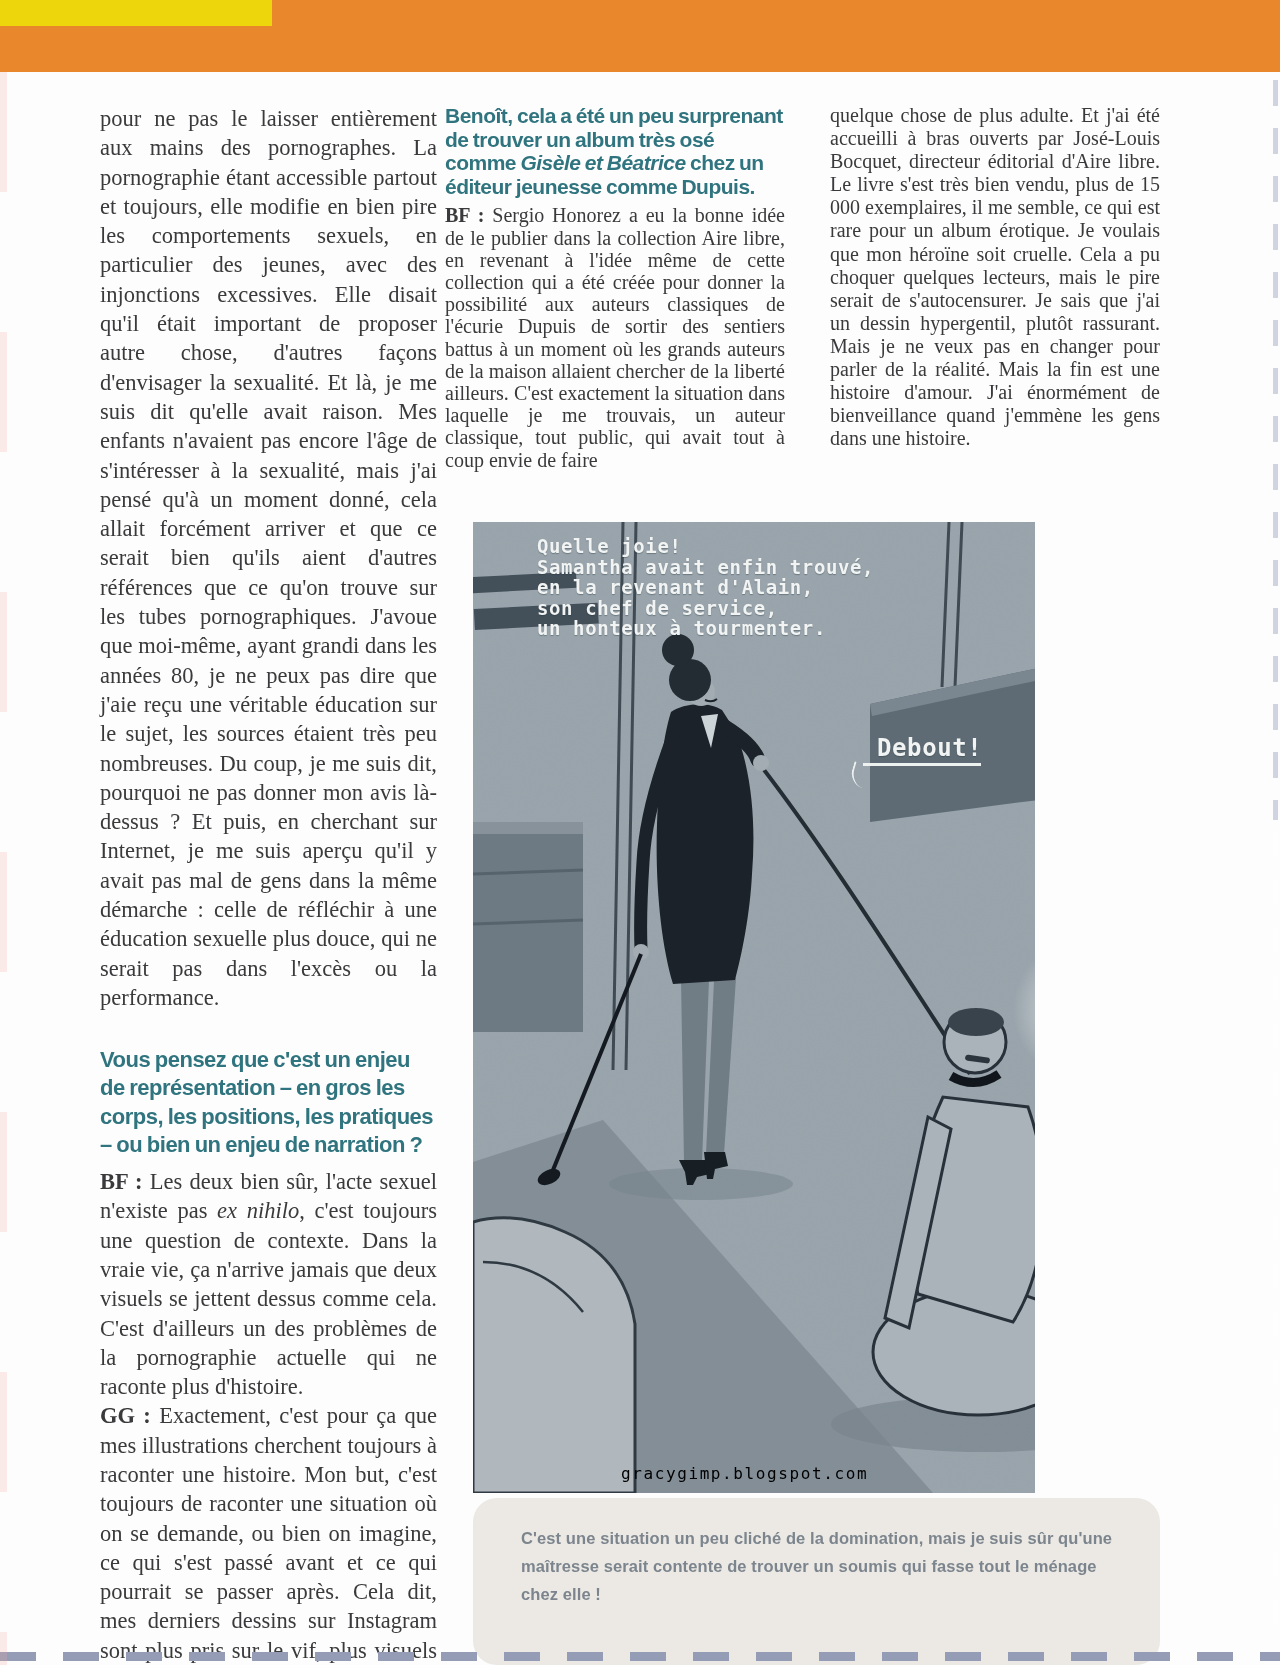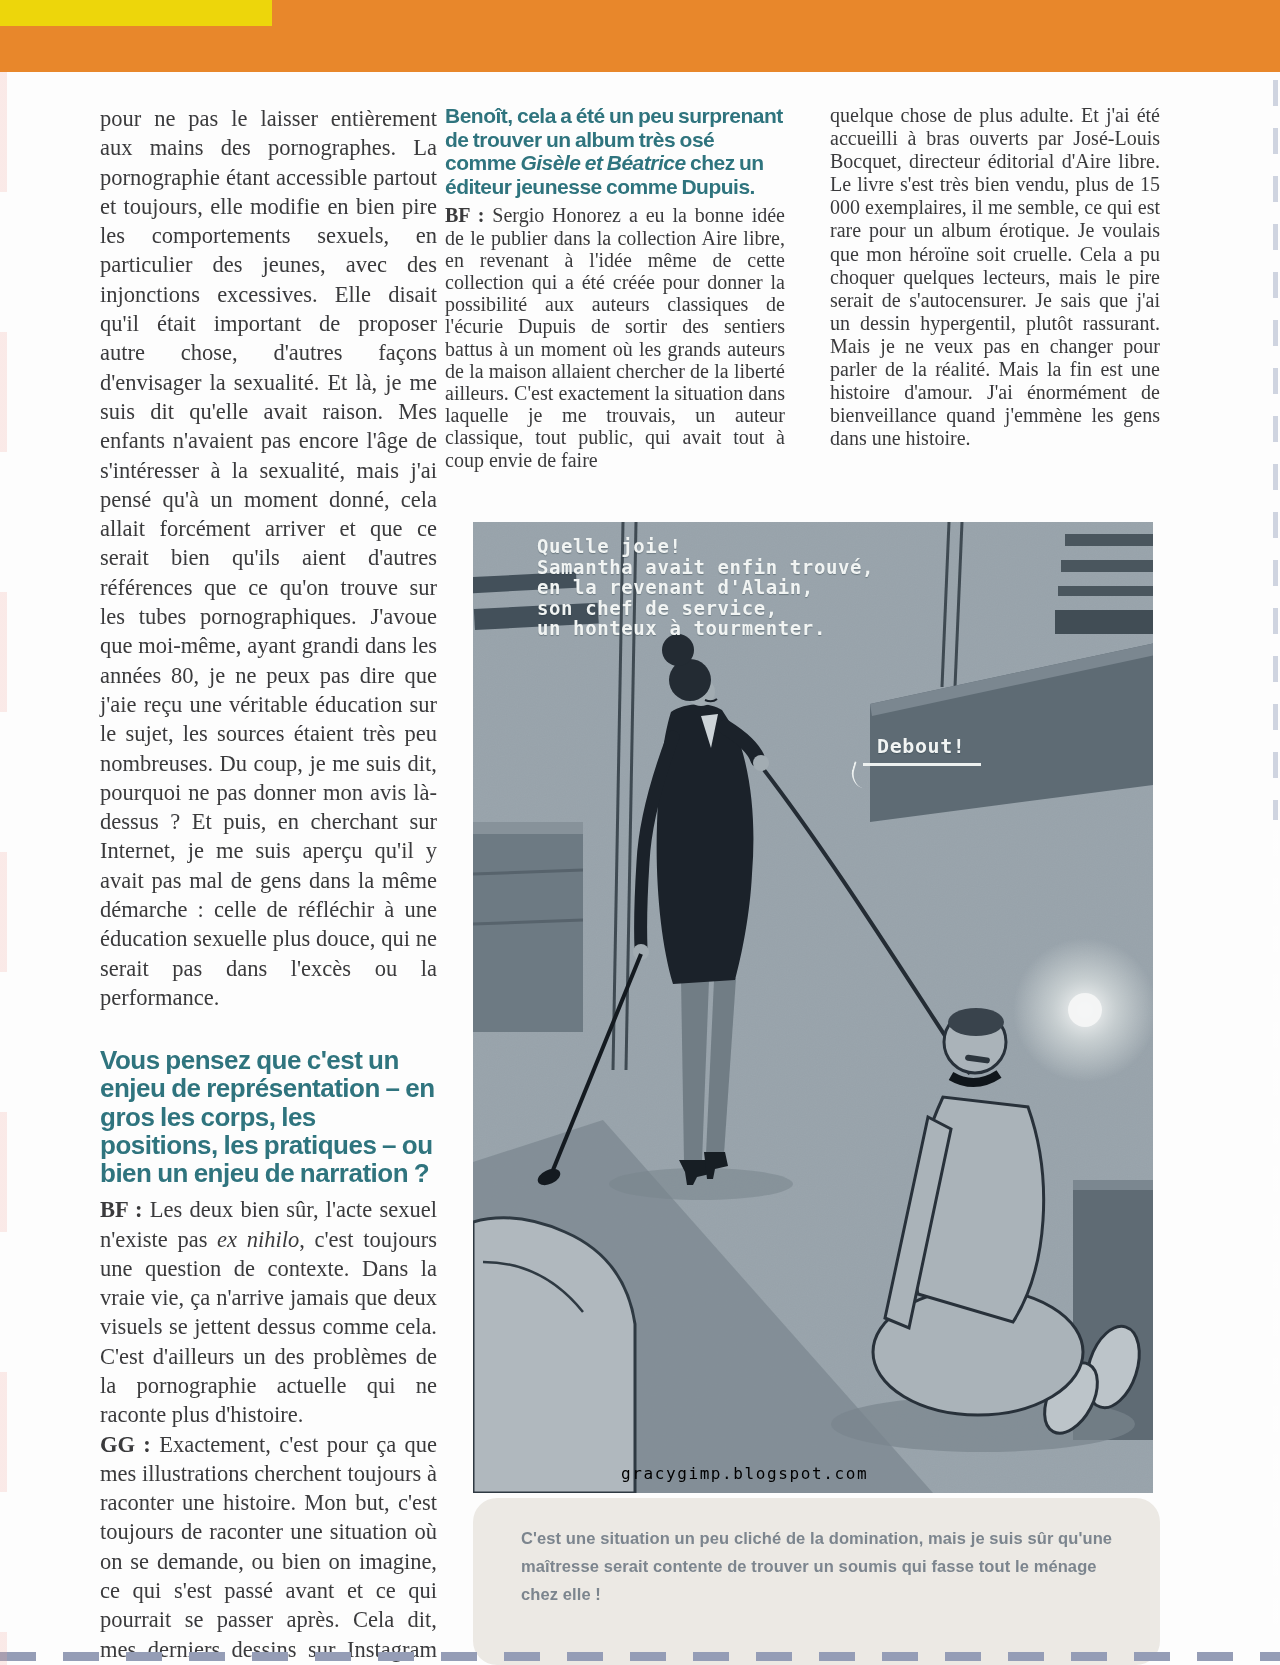--- a/index.html
+++ b/index.html
@@ -15,31 +15,31 @@
   .yellow-block{position:absolute;left:0;top:0;width:272px;height:26px;background:var(--yellow-block);}
   
   .col{position:absolute;top:104px;text-align:justify;color:var(--body-text);hyphens:none;}
   .col1{left:100px;width:337px;font-size:22.5px;line-height:29.3px;}
   .col2{left:445px;width:340px;font-size:20px;line-height:22.2px;}
   .col3{left:830px;width:330px;font-size:20px;line-height:23.1px;}
   .col p{margin:0;}
   .speaker{font-weight:700;}
   .q-heading{font-family:"Liberation Sans",sans-serif;font-weight:700;color:var(--heading-teal);
              text-align:left;letter-spacing:-0.5px;word-spacing:-1px;}
-  .col1 .q-heading{font-size:26px;line-height:28.2px;margin:34px 0 8px 0;}
+  .col1 .q-heading{font-size:22px;line-height:28.2px;margin:34px 0 8px 0;}
   .col2 .q-heading{font-size:21px;line-height:23.6px;margin:0 0 6px 0;}
   
-  .illustration{position:absolute;left:473px;top:522px;width:680px;height:971px;
+  .illustration{position:absolute;left:473px;top:522px;width:562px;height:971px;
                 background:var(--illustration-bg);overflow:hidden;}
   .illustration svg{position:absolute;left:0;top:0;}
   .narration{position:absolute;left:64px;top:14px;font-family:"DejaVu Sans Mono",monospace;
              font-weight:700;font-size:19px;line-height:20.6px;letter-spacing:0.6px;color:#F1F4F3;
              text-shadow:0 1px 1px rgba(30,45,55,.35);white-space:nowrap;}
   .speech-wrap{position:absolute;left:404px;top:212px;font-family:"DejaVu Sans Mono",monospace;
-               font-weight:700;font-size:20px;letter-spacing:0.6px;color:#F1F4F3;
+               font-weight:700;font-size:24px;letter-spacing:0.6px;color:#F1F4F3;
                text-shadow:0 1px 1px rgba(30,45,55,.35);white-space:nowrap;text-align:right;}
   .speech-line{position:absolute;left:-14px;top:29px;width:118px;height:2.5px;background:#EDF1F0;}
   .speech-curl{position:absolute;left:-26px;top:29px;width:15px;height:24px;
                border-left:2.5px solid #EDF1F0;border-bottom-left-radius:16px;transform:rotate(16deg);}
   .comic-url{position:absolute;left:148px;top:942px;font-family:"DejaVu Sans Mono",monospace;
              font-size:16px;letter-spacing:1.6px;color:#000000;white-space:nowrap;}
   
   .caption-panel{position:absolute;left:473px;top:1498px;width:687px;height:167px;background:var(--caption-bg);border-radius:24px;}
   .caption-text{margin:26px 42px 0 48px;font-family:"Liberation Sans",sans-serif;font-weight:700;
                 font-size:16.5px;line-height:28px;color:var(--caption-text);letter-spacing:0.1px;}

